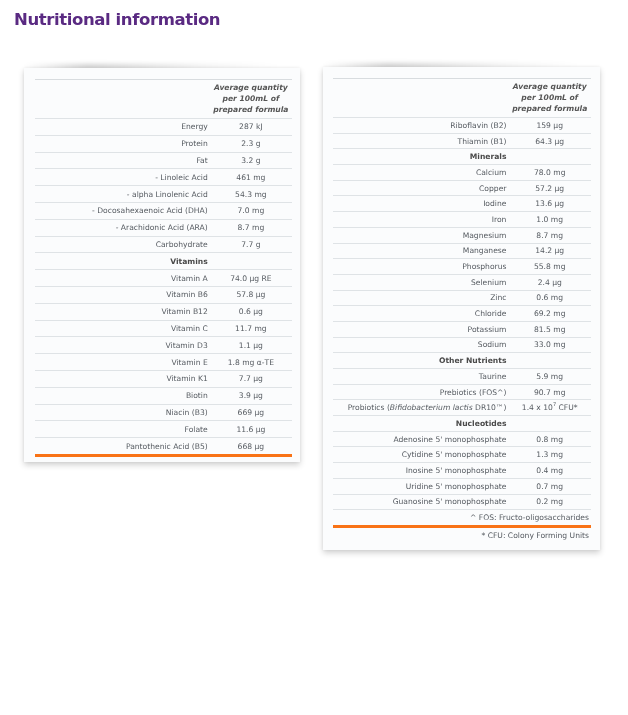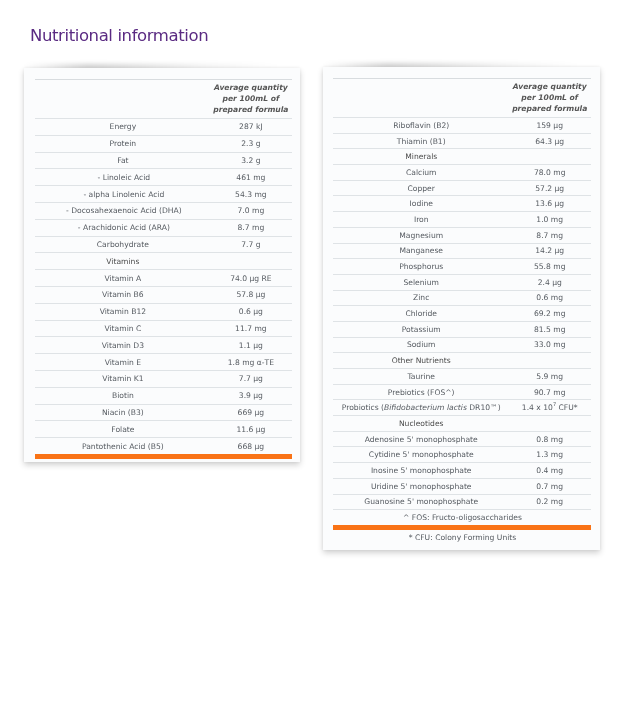--- a/index.html
+++ b/index.html
@@ -4,22 +4,22 @@
 <style>
   html, body { margin: 0; padding: 0; }
   body {
     width: 628px; height: 715px; background: #ffffff;
     font-family: "DejaVu Sans", sans-serif; color: #4a4a4a;
     position: relative; overflow: hidden;
   }
   .title {
     position: absolute; left: 14px; top: 10px;
     font-family: "DejaVu Sans", sans-serif;
-    font-size: 16.5px; font-weight: normal; color: #5a2a82;
-    letter-spacing: -0.4px; margin: 16px;
+    font-size: 16.5px; font-weight: bold; color: #5a2a82;
+    letter-spacing: -0.4px; margin: 0;
   }
   .card {
     position: absolute; background: #fbfcfd;
     box-shadow: 0 3px 6px rgba(0,0,0,0.18), 0 0 3px rgba(0,0,0,0.06);
   }
   .card::before {
     content: ""; position: absolute; left: 0; right: 20px; top: -4px; height: 6px;
     background: linear-gradient(to right, rgba(0,0,0,0.0), rgba(0,0,0,0.18) 25%, rgba(0,0,0,0.05) 70%, rgba(0,0,0,0));
     filter: blur(2px); z-index: -1;
   }
@@ -37,24 +37,24 @@
   }
   table.nutri thead th {
     border-top: 1px solid #d8dcdf; font-weight: bold; color: #555;
     line-height: 11px; padding-top: 2px; padding-bottom: 3px; text-align: center; font-style: italic;
   }
   table.nutri col.c1 { width: 68%; }
   table.nutri col.c2 { width: 32%; }
   #card-left table.nutri td { height: 15.8px; }
   #card-right table.nutri td { height: 14.7px; }
   table.nutri td.val { text-align: center; }
-  table.nutri td.lbl { text-align: center; padding-left: 3px; }
-  table.nutri tr.section td { font-weight: normal; color: #4a4a4a; }
+  table.nutri td.lbl { text-align: right; padding-left: 3px; }
+  table.nutri tr.section td { font-weight: bold; color: #4a4a4a; }
   table.nutri tr.sub td.lbl { padding-left: 5px; }
-  table.nutri tr.last td { border-bottom: 5px solid #f97316; }
+  table.nutri tr.last td { border-bottom: 3px solid #f97316; }
   sup { font-size: 5px; vertical-align: super; line-height: 0; }
   i { font-style: italic; }
 </style>
 </head>
 <body>
 
 <h1 class="title" style="color: rgb(90, 42, 130);">Nutritional information</h1>
 
 <div class="card" id="card-left">
   <table class="nutri">

